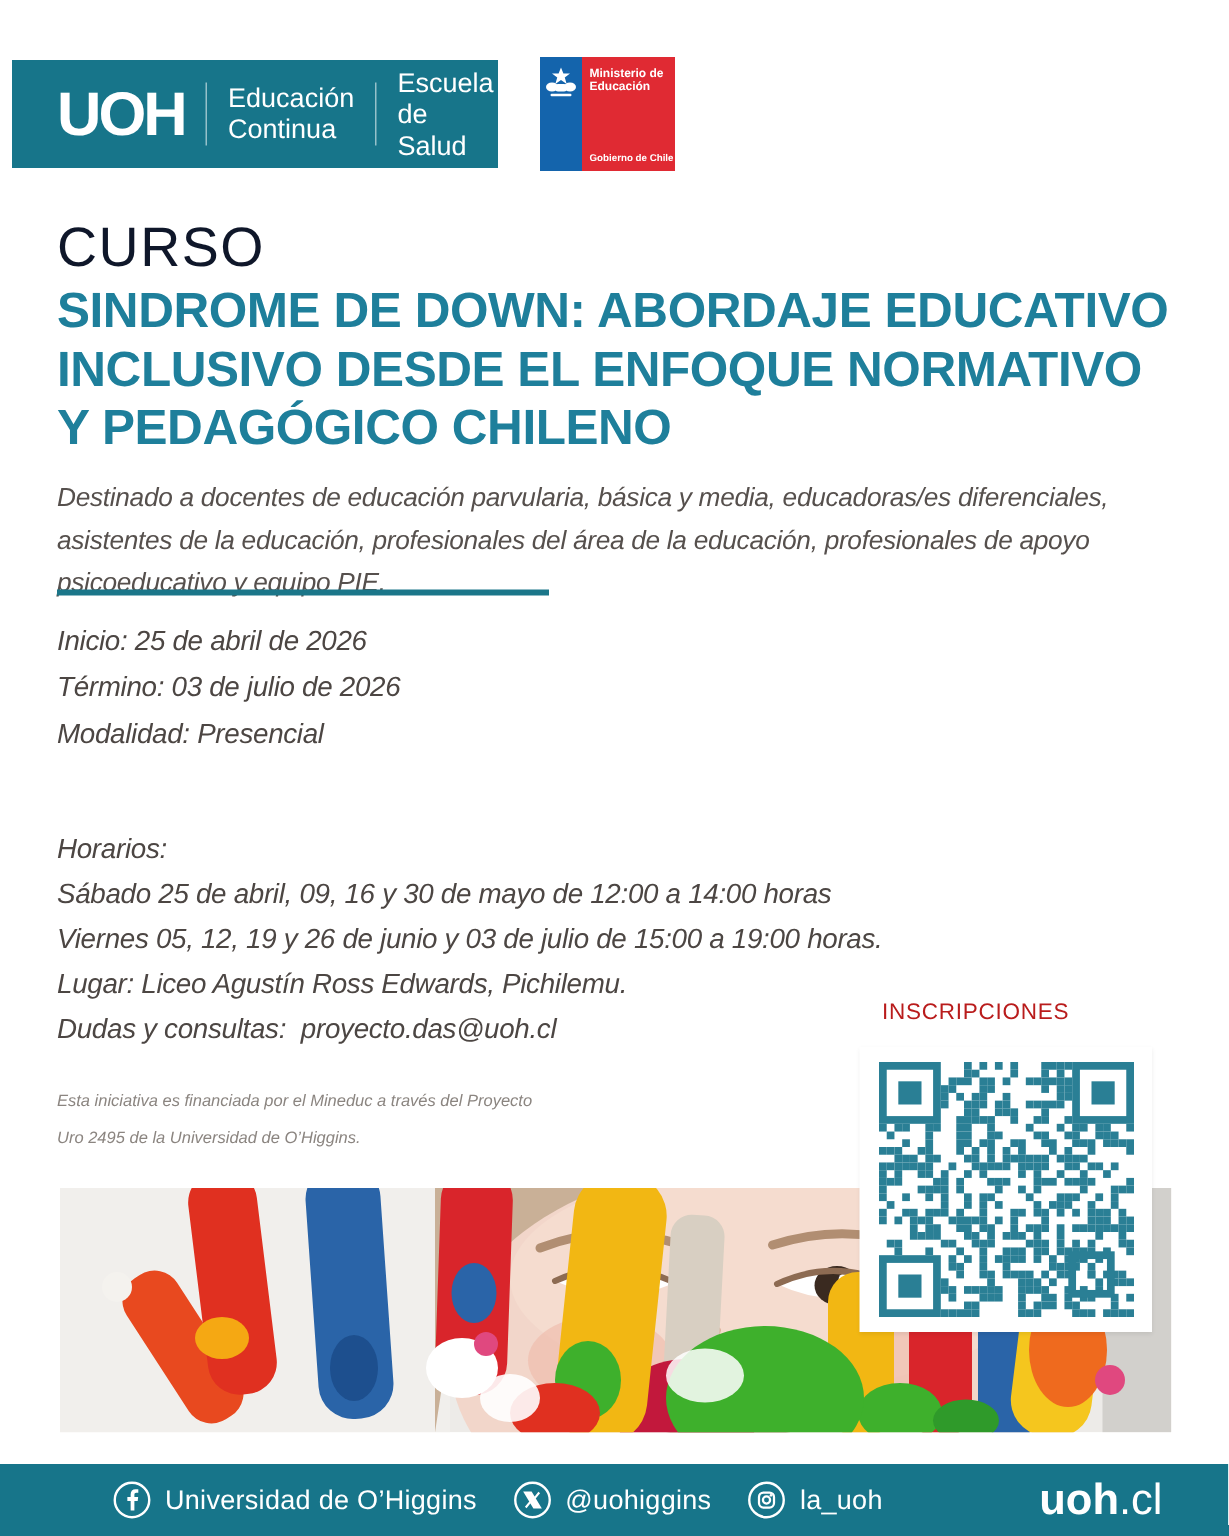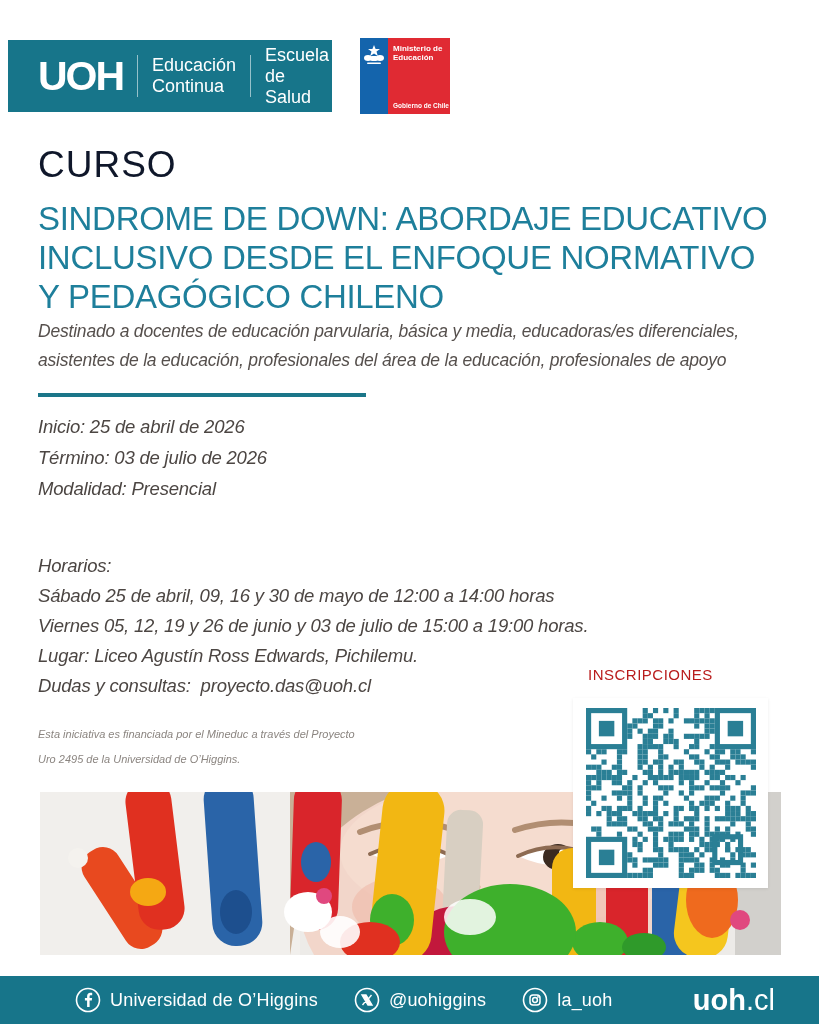--- a/index.html
+++ b/index.html
@@ -22,22 +22,22 @@
   .mineduc .blue svg{position:absolute;left:3px;top:6px;}
   .mineduc .red{width:62px;background:#e02a33;position:relative;color:#fff;}
   .m-name{position:absolute;left:5px;top:6px;font-size:8px;font-weight:700;line-height:9px;}
   .m-gov{position:absolute;left:5px;bottom:5px;font-size:6.5px;font-weight:700;}
   
   .kicker{
     position:absolute;left:38px;top:144px;font-size:37px;font-weight:300;
     color:#0f172a;letter-spacing:1px;
   }
   .title{
-    position:absolute;left:38px;top:187px;font-size:33px;font-weight:400;
-    line-height:39px;color:#1e7f9b;letter-spacing:-0.3px;margin-top:12px;
+    position:absolute;left:38px;top:187px;font-size:33px;font-weight:700;
+    line-height:39px;color:#1e7f9b;letter-spacing:-0.3px;
   }
   .audience{
     position:absolute;left:38px;top:317px;font-size:17.5px;font-style:italic;
     line-height:28.5px;color:#56504d;letter-spacing:-0.2px;
   }
   .divider{position:absolute;left:38px;top:393px;width:328px;height:4px;background:#1b7689;}
   .details{
     position:absolute;left:38px;top:411px;font-size:18.5px;font-style:italic;
     line-height:31px;color:#4c4643;letter-spacing:-0.2px;
   }
@@ -60,21 +60,21 @@
     z-index:5;display:flex;align-items:center;justify-content:center;
     box-shadow:0 1px 3px rgba(0,0,0,.08);
   }
   
   .photo{position:absolute;left:40px;top:792px;width:741px;height:163px;overflow:hidden;}
   
   .footer{
     position:absolute;left:0;top:976px;width:819px;height:48px;background:#17758a;
     display:flex;align-items:center;color:#fff;
   }
-  .social{display:flex;align-items:center;margin-left:75px;gap:36px;}
+  .social{display:flex;align-items:center;margin-left:75px;gap:24px;}
   .soc-item{display:flex;align-items:center;gap:9px;}
   .soc-item .label{font-size:18px;font-weight:300;letter-spacing:0.2px;}
   .site{position:absolute;right:44px;top:8px;font-size:29px;color:#fff;}
   .site .b{font-weight:700;}
   .site .r{font-weight:300;}
 </style>
 </head>
 <body>
 
 <div class="poster">
@@ -116,20 +116,21 @@
 
   <div class="title">
     <div>SINDROME DE DOWN: ABORDAJE EDUCATIVO</div>
     <div>INCLUSIVO DESDE EL ENFOQUE NORMATIVO</div>
     <div>Y PEDAGÓGICO CHILENO</div>
   </div>
 
   <div class="audience">
     <div class="line">Destinado a docentes de educación parvularia, básica y media, educadoras/es diferenciales,</div>
     <div class="line">asistentes de la educación, profesionales del área de la educación, profesionales de apoyo</div>
+    <div class="line">psicoeducativo y equipo PIE.</div>
   </div>
 
   <div class="divider"></div>
 
   <div class="details">
     <div class="line">Inicio: 25 de abril de 2026</div>
     <div class="line">Término: 03 de julio de 2026</div>
     <div class="line">Modalidad: Presencial</div>
   </div>
 

